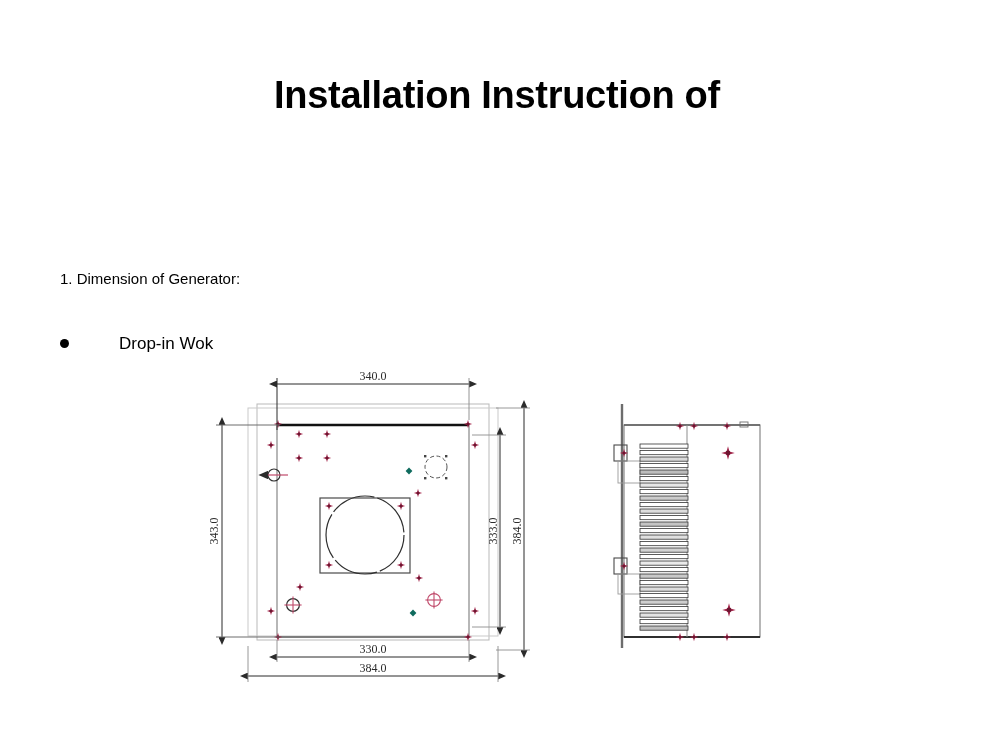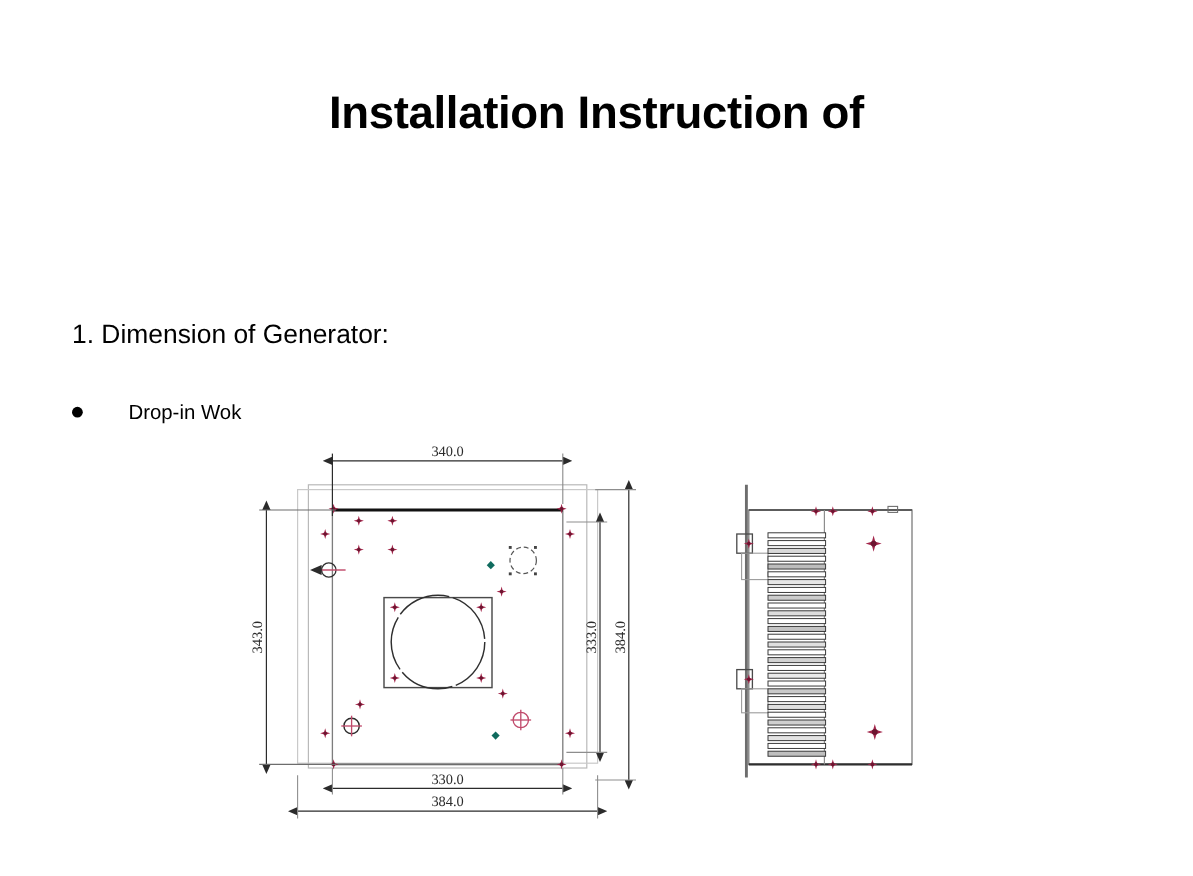--- a/index.html
+++ b/index.html
@@ -40,21 +40,21 @@
     letter-spacing: -0.3px;
     color: #000000;
     white-space: nowrap;
   }
 
   
   .section-heading {
     position: absolute;
     left: 60px;
     top: 268px;
-    font-size: 22px;
+    font-size: 15px;
     line-height: 22px;
     color: #000000;
     white-space: nowrap;
   }
   .bullet-row {
     position: absolute;
     left: 60px;
     top: 333px;
     display: flex;
     align-items: flex-start;
@@ -64,21 +64,21 @@
     display: inline-block;
     width: 9px;
     height: 9px;
     border-radius: 50%;
     background: #000000;
     margin-top: 6px;
   }
   .bullet-text {
     font-size: 17px;
     line-height: 22px;
-    margin-left: 38px;
+    margin-left: 50px;
     color: #000000;
   }
 
   
   #drawing {
     position: absolute;
     left: 200px;
     top: 360px;
     width: 620px;
     height: 340px;

